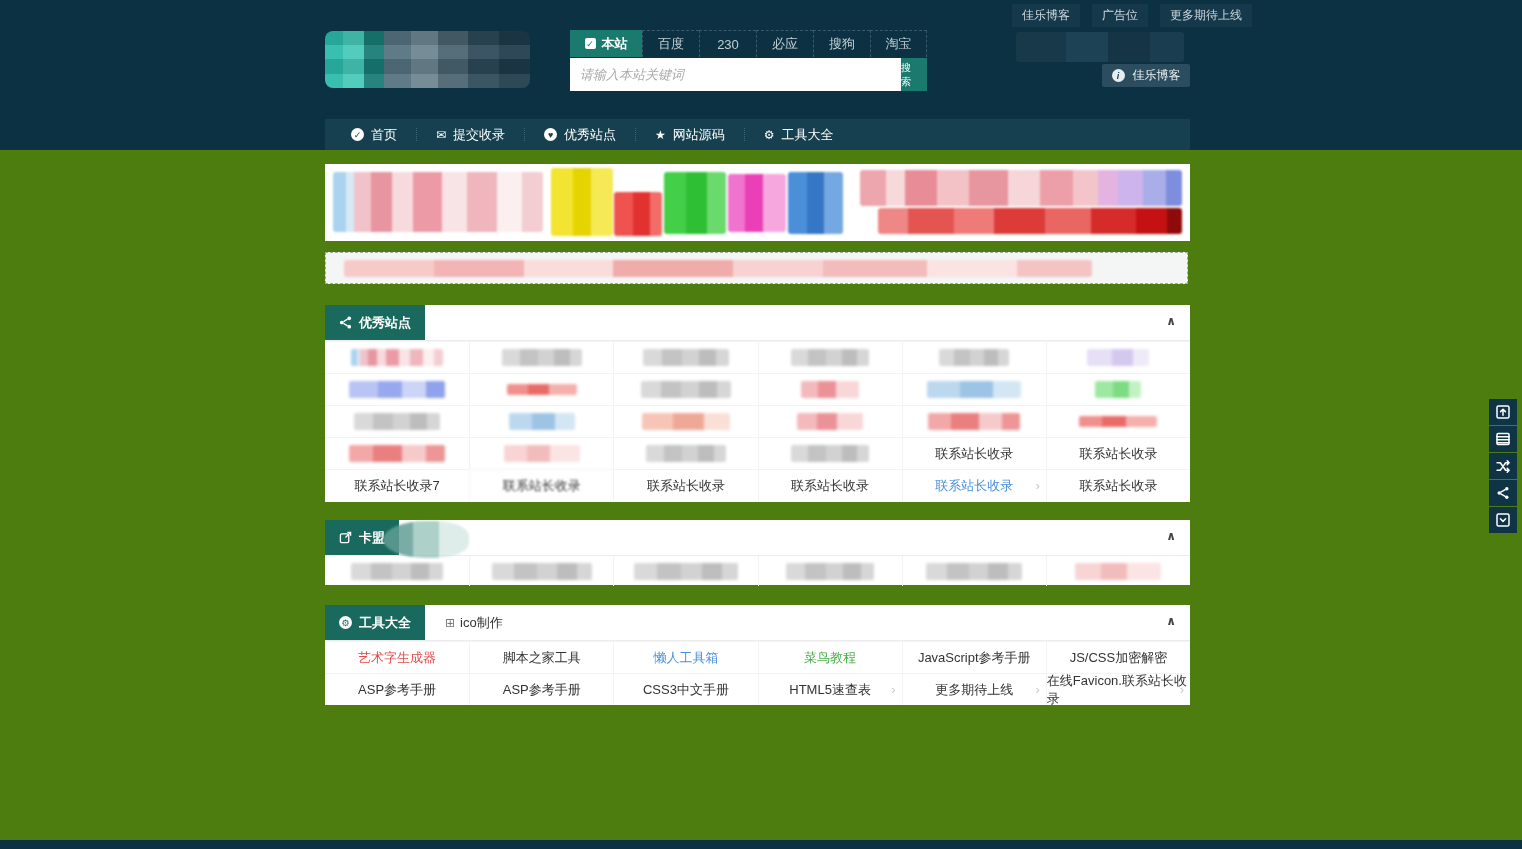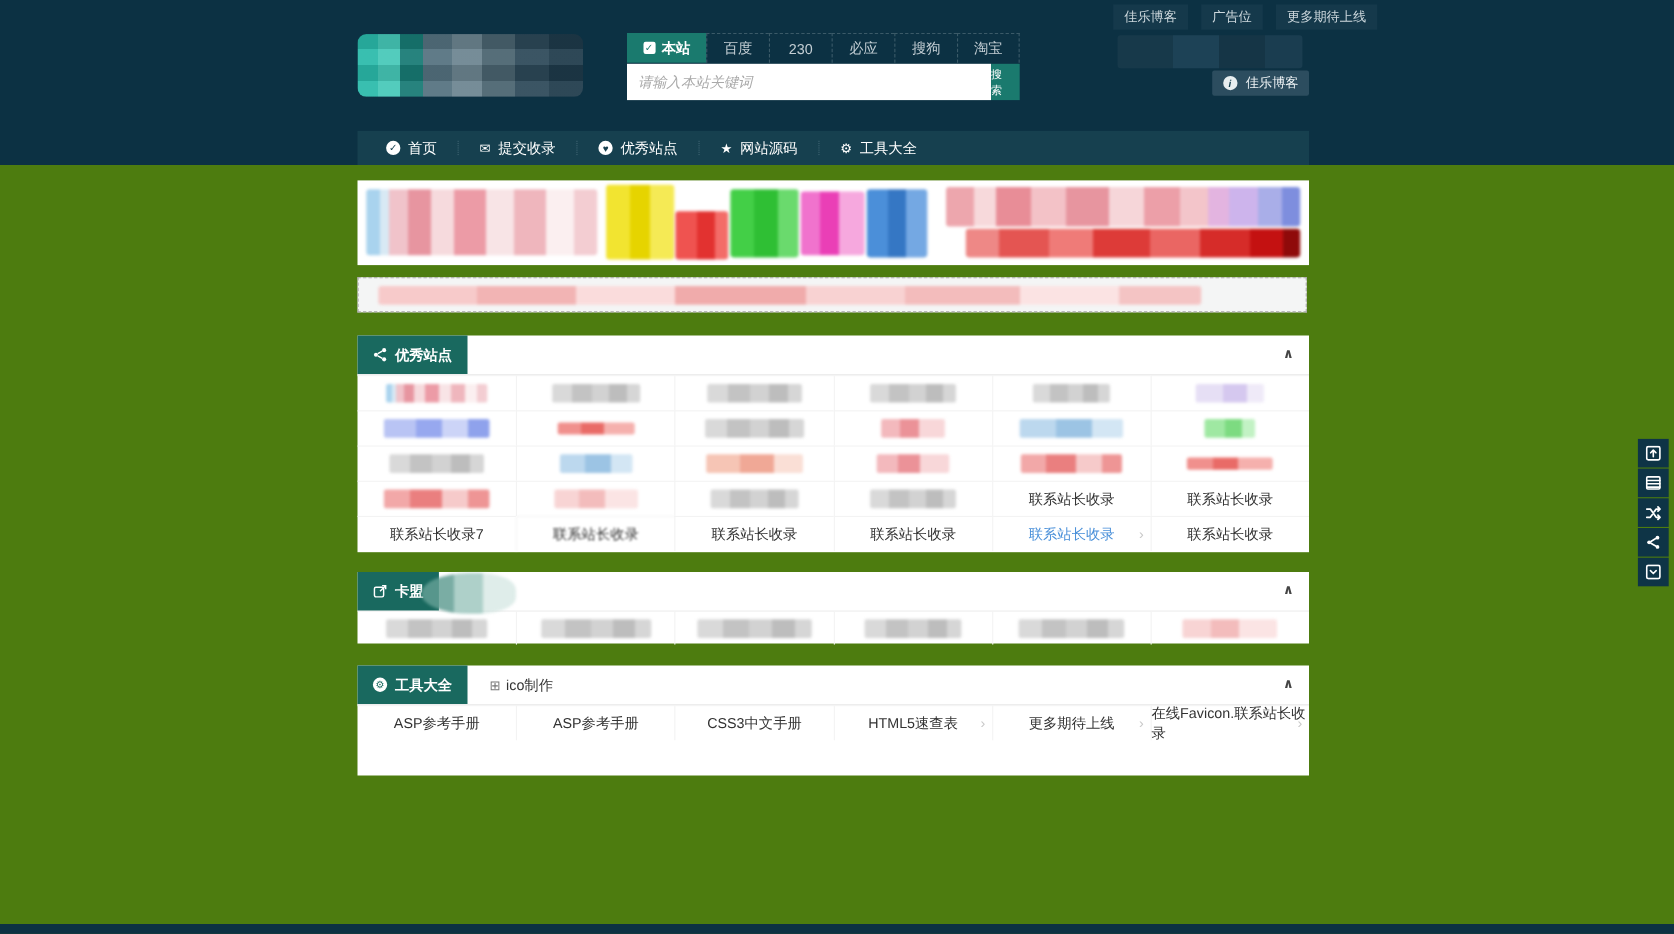--- a/index.html
+++ b/index.html
@@ -351,20 +351,28 @@
         <span>工具大全</span>
       </div>
       <div class="sec-sub">
         <span class="sub-glyph">⊞</span>
         <span>ico制作</span>
       </div>
       <span class="collapse">∧</span>
     </div>
 
     <div class="trow">
+      <div class="tcell c-red">艺术字生成器</div>
+      <div class="tcell">脚本之家工具</div>
+      <div class="tcell c-blue">懒人工具箱</div>
+      <div class="tcell c-green">菜鸟教程</div>
+      <div class="tcell">JavaScript参考手册</div>
+      <div class="tcell">JS/CSS加密解密</div>
+    </div>
+    <div class="trow">
       <div class="tcell">ASP参考手册</div>
       <div class="tcell">ASP参考手册</div>
       <div class="tcell">CSS3中文手册</div>
       <div class="tcell">
         <span>HTML5速查表</span>
         <span class="cell-arrow">›</span>
       </div>
       <div class="tcell">
         <span>更多期待上线</span>
         <span class="cell-arrow">›</span>

